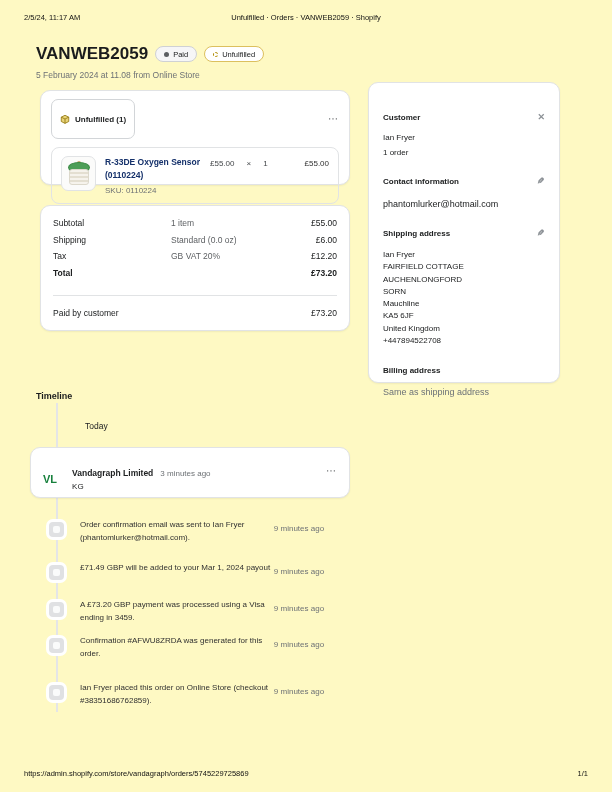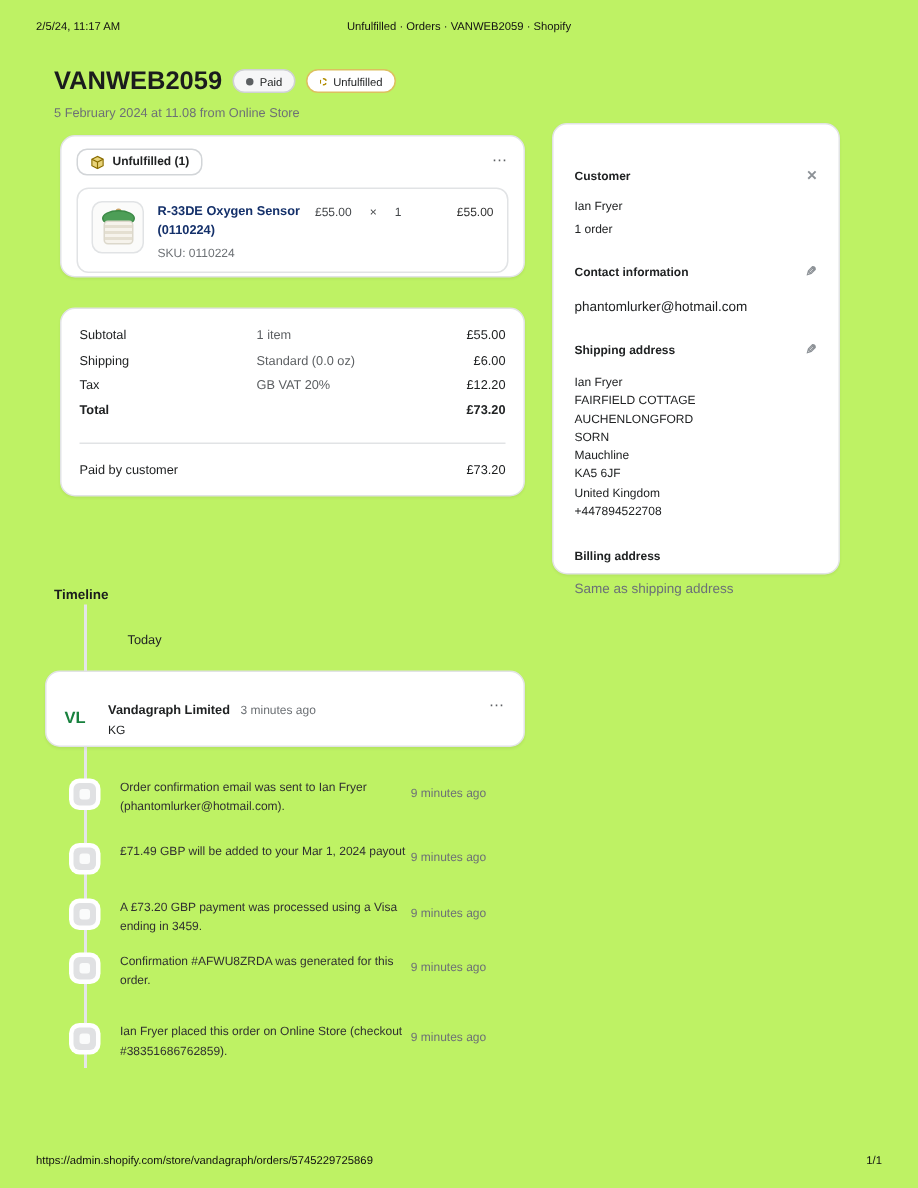--- a/index.html
+++ b/index.html
@@ -1,17 +1,17 @@
 <!DOCTYPE html>
 <html><head>
 <meta charset="utf-8">
 <style>
   * { margin:0; padding:0; box-sizing:border-box; }
   body { background:#888; font-family:"Liberation Sans", sans-serif; }
-  .page { position:relative; width:612px; height:792px; background:#bef264; margin:0 auto;
+  .page { position:relative; width:612px; height:792px; background:#fef9c3; margin:0 auto;
           color:#1a1c1d; overflow:hidden; }
 
   
   .print-header { position:absolute; top:13px; left:24px; right:24px; font-size:7.5px; color:#111; }
   .print-header .ph-date { position:absolute; left:0; top:0; }
   .print-header .ph-title { display:block; text-align:center; }
   .print-footer { position:absolute; left:24px; right:24px; bottom:14px; display:flex;
                   justify-content:space-between; font-size:7.5px; color:#111; }
 
   
@@ -26,22 +26,22 @@
   .dot-dashed { width:5px; height:5px; border-radius:50%; border:1.3px dashed #b08c00; }
   .subtitle { font-size:8.5px; color:#6d7175; margin-top:6px; }
 
   
   .card { position:absolute; background:#fff; border:1px solid #e1e3e5; border-radius:10px;
           box-shadow:0 1px 2px rgba(0,0,0,.06); }
 
   
   #fulfillment-card { left:40px; top:90px; width:310px; height:95px; padding:8px 10px; }
   .ful-head { display:flex; justify-content:space-between; align-items:center; }
-  .status-chip { display:inline-flex; align-items:flex-start; gap:5px; border:1px solid #d2d5d8;
-                 border-radius:7px; padding:3px 8px; font-size:8px; font-weight:bold; color:#202223; }
+  .status-chip { display:inline-flex; align-items:flex-end; gap:5px; border:1px solid #d2d5d8;
+                 border-radius:7px; padding:14px 8px; font-size:8px; font-weight:bold; color:#202223; }
   .ellipsis { color:#5c5f62; font-size:10px; letter-spacing:1px; line-height:6px; cursor:pointer; }
   .product-box { border:1px solid #e1e3e5; border-radius:8px; margin-top:8px; padding:8px 9px;
                  display:flex; gap:9px; }
   .thumb { position:relative; width:35px; height:35px; border:1px solid #e1e3e5; border-radius:7px;
            background:#fbfbfa; flex:0 0 auto; }
   .thumb-body { position:absolute; left:7px; top:12px; width:20px; height:16px; border-radius:3px;
                 border:1px solid #dcd8cb;
                 background:repeating-linear-gradient(#f6f3ec 0 2px, #e4dfd1 2px 4px); }
   .thumb-top { position:absolute; left:6px; top:5px; width:22px; height:11px; border-radius:50%;
                background:#4d9e57; border:1px solid #3c8a46; }

